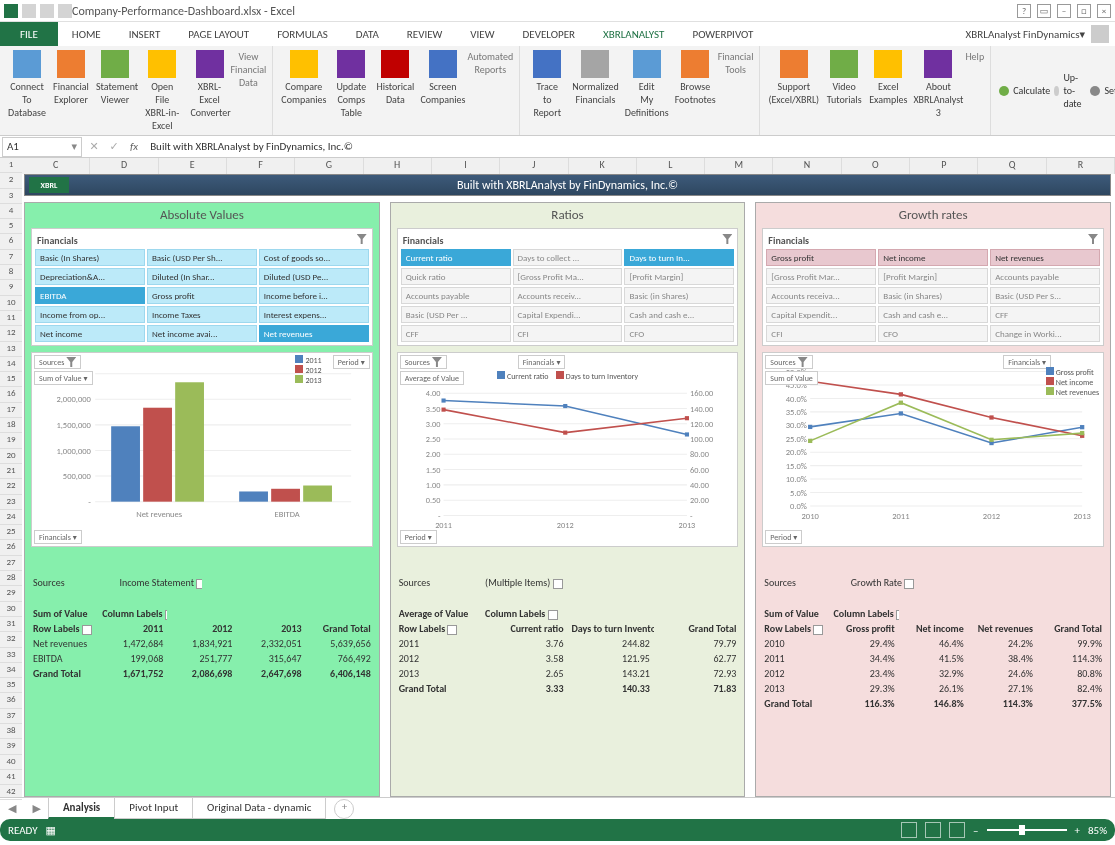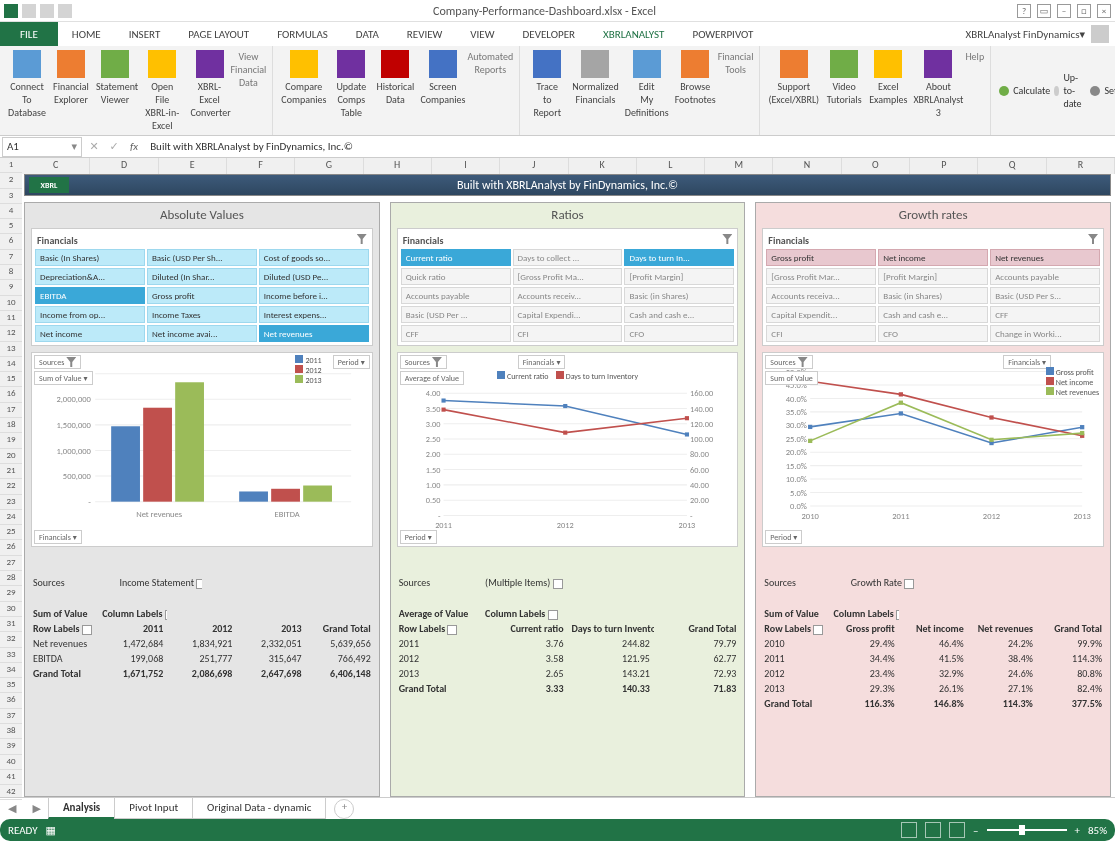--- a/index.html
+++ b/index.html
@@ -3,21 +3,21 @@
 <meta charset="utf-8">
 <style>
 * { margin: 0; padding: 0; box-sizing: border-box; font-family: "Segoe UI", Calibri, sans-serif; }
 body { background: #fff; font-size: 11px; color: #333; overflow: hidden; width: 1115px; height: 845px; }
 
 
 .titlebar { height: 22px; background: #fff; display: flex; align-items: center; padding: 0 4px; border-bottom: 1px solid #e0e0e0; }
 .titlebar .xl-icon { width: 14px; height: 14px; background: #217346; margin-right: 4px; }
 .titlebar .qat { display: flex; gap: 4px; align-items: center; }
 .titlebar .qat-icon { width: 14px; height: 14px; background: #aaa; opacity: 0.5; }
-.titlebar .title { flex: 1; text-align: center; font-size: 12px; color: #555; }
+.titlebar .title { flex: 1; text-align: left; font-size: 12px; color: #555; }
 .titlebar .win-controls { display: flex; gap: 6px; }
 .titlebar .win-btn { width: 14px; height: 14px; border: 1px solid #999; font-size: 9px; display: flex; align-items: center; justify-content: center; color: #666; }
 
 
 .tabs { height: 24px; background: #fff; display: flex; align-items: stretch; }
 .tab { padding: 4px 14px; font-size: 11px; color: #444; display: flex; align-items: center; text-transform: uppercase; }
 .tab.file { background: #217346; color: #fff; padding: 4px 20px; margin-left: 0; }
 .tab.active { color: #217346; }
 .tabs .tab-right { margin-left: auto; display: flex; align-items: center; padding: 4px 6px; font-size: 11px; color: #444; }
 .tabs .avatar { width: 18px; height: 18px; background: #ccc; margin-left: 6px; }
@@ -48,21 +48,21 @@
 .colhdr { flex: 1; font-size: 10px; text-align: center; color: #555; border-right: 1px solid #ddd; }
 .grid { flex: 1; position: relative; background: #fff; }
 
 
 .banner { position: absolute; top: 0; left: 2px; right: 4px; height: 22px; background: linear-gradient(#3d5a7a, #2e4760); color: #fff; display: flex; align-items: center; justify-content: center; font-family: Georgia, serif; font-size: 12px; border: 1px solid #888; }
 .banner .logo { position: absolute; left: 4px; width: 40px; height: 16px; background: #217346; font-size: 8px; color: #fff; display: flex; align-items: center; justify-content: center; font-weight: bold; }
 
 
 .panels { position: absolute; top: 28px; left: 2px; right: 4px; bottom: 0; display: flex; gap: 10px; }
 .panel { flex: 1; border: 1px solid #aaa; display: flex; flex-direction: column; }
-.panel.purple { background: #e5e5e5; }
+.panel.purple { background: #86efac; }
 .panel.green { background: #e9f0dd; }
 .panel.pink { background: #f5dddd; }
 .panel-title { text-align: center; font-size: 13px; color: #555; padding: 4px; }
 
 
 .slicer { margin: 2px 6px; background: #fff; border: 1px solid #ccc; padding: 3px; }
 .slicer-hdr { display: flex; justify-content: space-between; font-size: 10px; padding: 2px; font-weight: bold; color: #555; }
 .slicer-grid { display: flex; flex-wrap: wrap; gap: 2px; }
 .slicer-item { flex: 1 1 30%; min-width: 30%; background: #f4f4f4; border: 1px solid #d8d8d8; font-size: 9px; padding: 2px 4px; color: #888; white-space: nowrap; overflow: hidden; text-overflow: ellipsis; }
 .slicer-item.sel { background: #3aa8d8; color: #fff; border-color: #3aa8d8; }

